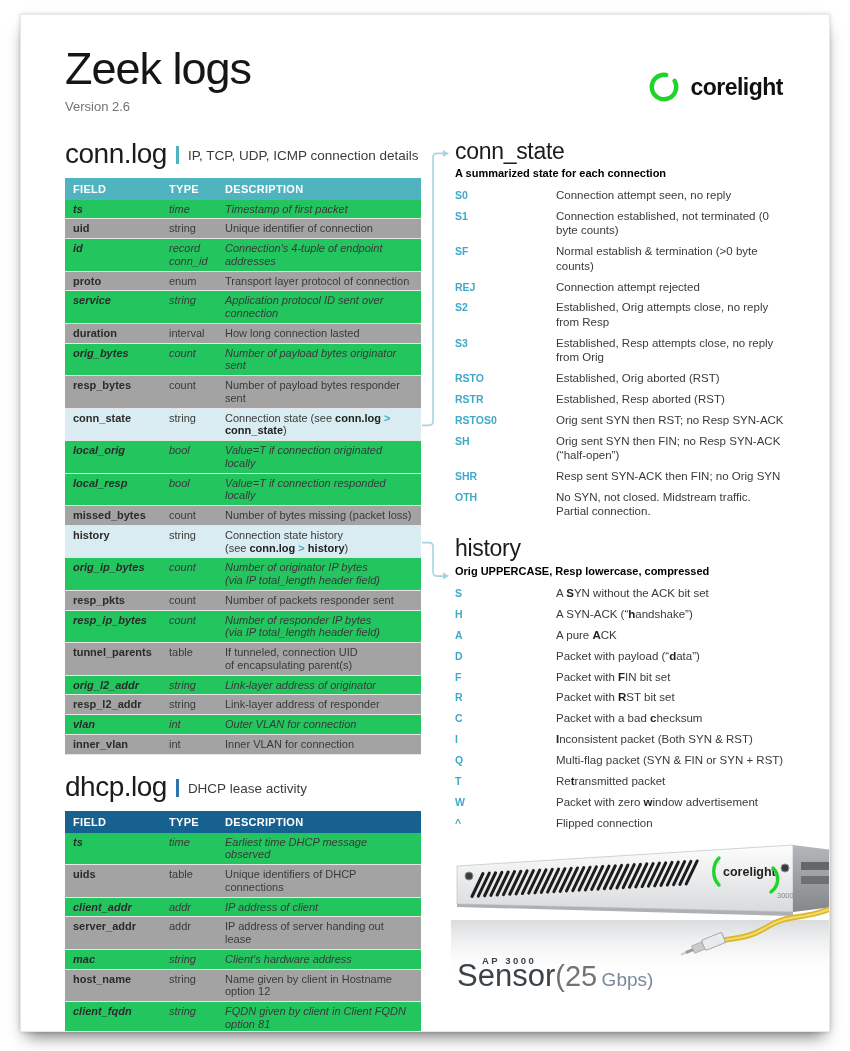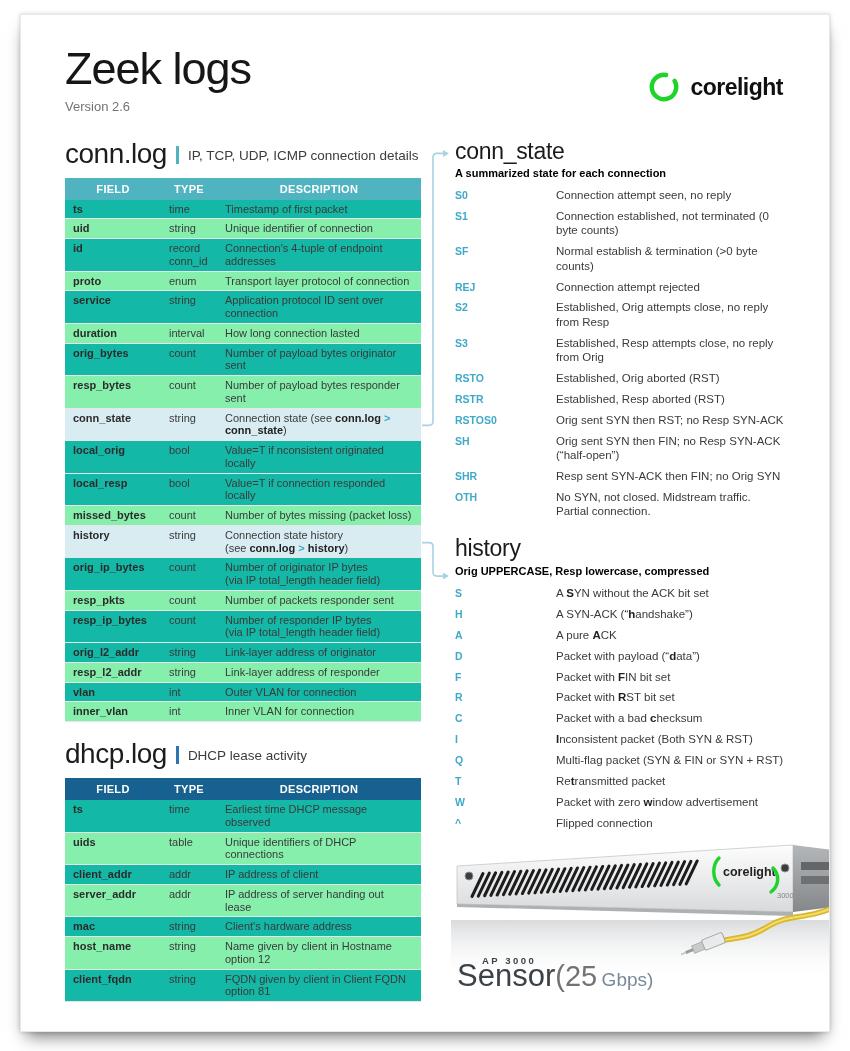--- a/index.html
+++ b/index.html
@@ -25,28 +25,28 @@
   
   .log-head { display:flex; align-items:center; white-space:nowrap; }
   .log-title { font-size:28px; font-weight:400; color:#1c1c1c; letter-spacing:-0.5px; }
   .log-bar { width:3px; height:18px; margin:2px 9px 0; flex:none; }
   .bar-teal { background:#4fb3c0; }
   .bar-blue { background:#2b76b2; }
   .log-sub { font-size:13.5px; color:#3c3c3c; margin-top:3px; }
 
   
   table { width:100%; border-collapse:collapse; margin-top:8px; table-layout:fixed; }
-  th { font-size:11px; font-weight:700; color:#fff; text-align:center; padding:5px 8px; letter-spacing:.3px; }
+  th { font-size:11px; font-weight:700; color:#fff; text-align:left; padding:5px 8px; letter-spacing:.3px; }
   .conn-head th { background:#4fb3c0; }
   .dhcp-head th { background:#16618f; }
   th.c1 { width:96px; } th.c2 { width:56px; }
   td { font-size:11px; line-height:1.16; color:#3a3a3a; padding:3px 8px 3px; vertical-align:top;
        border-bottom:1px solid #e6e6e6; }
   td.field { font-weight:700; color:#2b2b2b; }
-  tr.bg-w { background:#14b8a6; } tr.bg-g { background:#86efac;border-radius:6px; } tr.bg-b { background:#d8ecf2; }
+  tr.bg-w { background:#22c55e;font-style:italic; } tr.bg-g { background:#a3a3a3;border-radius:6px; } tr.bg-b { background:#d8ecf2; }
   td b { font-weight:700; color:#2b2b2b; }
   td i, .desc i { font-style:normal; font-weight:700; color:#3fa9c9; }
   .dhcp-section { margin-top:16px; }
 
   
   .rsec h3 { font-size:23px; font-weight:400; color:#1b1b1b; letter-spacing:-0.3px; line-height:1.2; }
   .rsec .rsub { font-size:11px; color:#000000; margin:2px 0 9px;font-weight:bold; }
   .entry { display:flex; margin-bottom:6.5px; }
   .entry .code { flex:none; width:101px; font-size:10.5px; font-weight:700; color:#3fa9c9; padding-top:1px; }
   .entry .desc { font-size:11.5px; color:#3a3a3a; line-height:1.25; }
@@ -143,21 +143,21 @@
                 <td class="desc">Number of payload bytes responder sent</td>
               </tr>
               <tr class="bg-b">
                 <td class="field">conn_state</td>
                 <td class="type">string</td>
                 <td class="desc">Connection state (see <b>conn.log</b> <i>&gt;</i> <b>conn_state</b>)</td>
               </tr>
               <tr class="bg-w">
                 <td class="field">local_orig</td>
                 <td class="type">bool</td>
-                <td class="desc">Value=T if nconsistent originated locally</td>
+                <td class="desc">Value=T if connection originated locally</td>
               </tr>
               <tr class="bg-w">
                 <td class="field">local_resp</td>
                 <td class="type">bool</td>
                 <td class="desc">Value=T if connection responded locally</td>
               </tr>
               <tr class="bg-g">
                 <td class="field">missed_bytes</td>
                 <td class="type">count</td>
                 <td class="desc">Number of bytes missing (packet loss)</td>
@@ -174,20 +174,25 @@
               </tr>
               <tr class="bg-g">
                 <td class="field">resp_pkts</td>
                 <td class="type">count</td>
                 <td class="desc">Number of packets responder sent</td>
               </tr>
               <tr class="bg-w">
                 <td class="field">resp_ip_bytes</td>
                 <td class="type">count</td>
                 <td class="desc">Number of responder IP bytes<br>(via IP total_length header field)</td>
+              </tr>
+              <tr class="bg-g">
+                <td class="field">tunnel_parents</td>
+                <td class="type">table</td>
+                <td class="desc">If tunneled, connection UID<br>of encapsulating parent(s)</td>
               </tr>
               <tr class="bg-w">
                 <td class="field">orig_l2_addr</td>
                 <td class="type">string</td>
                 <td class="desc">Link-layer address of originator</td>
               </tr>
               <tr class="bg-g">
                 <td class="field">resp_l2_addr</td>
                 <td class="type">string</td>
                 <td class="desc">Link-layer address of responder</td>

